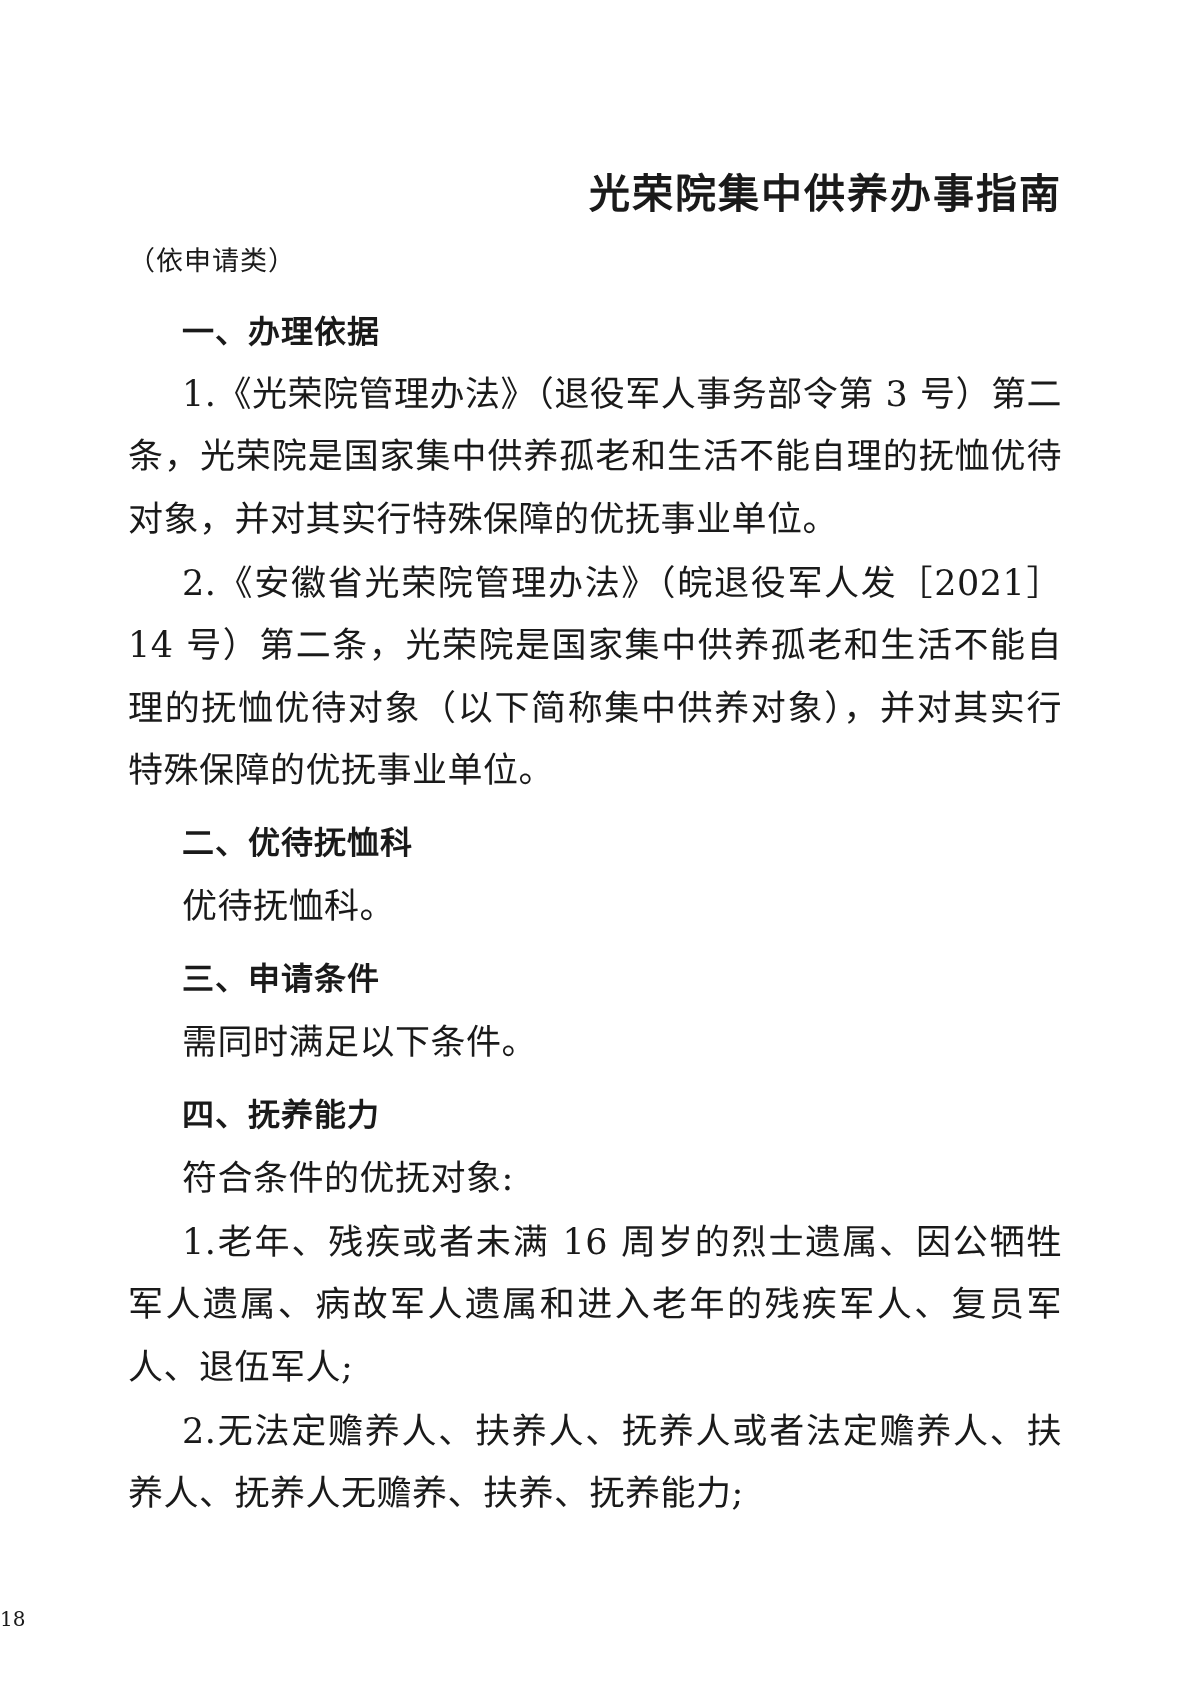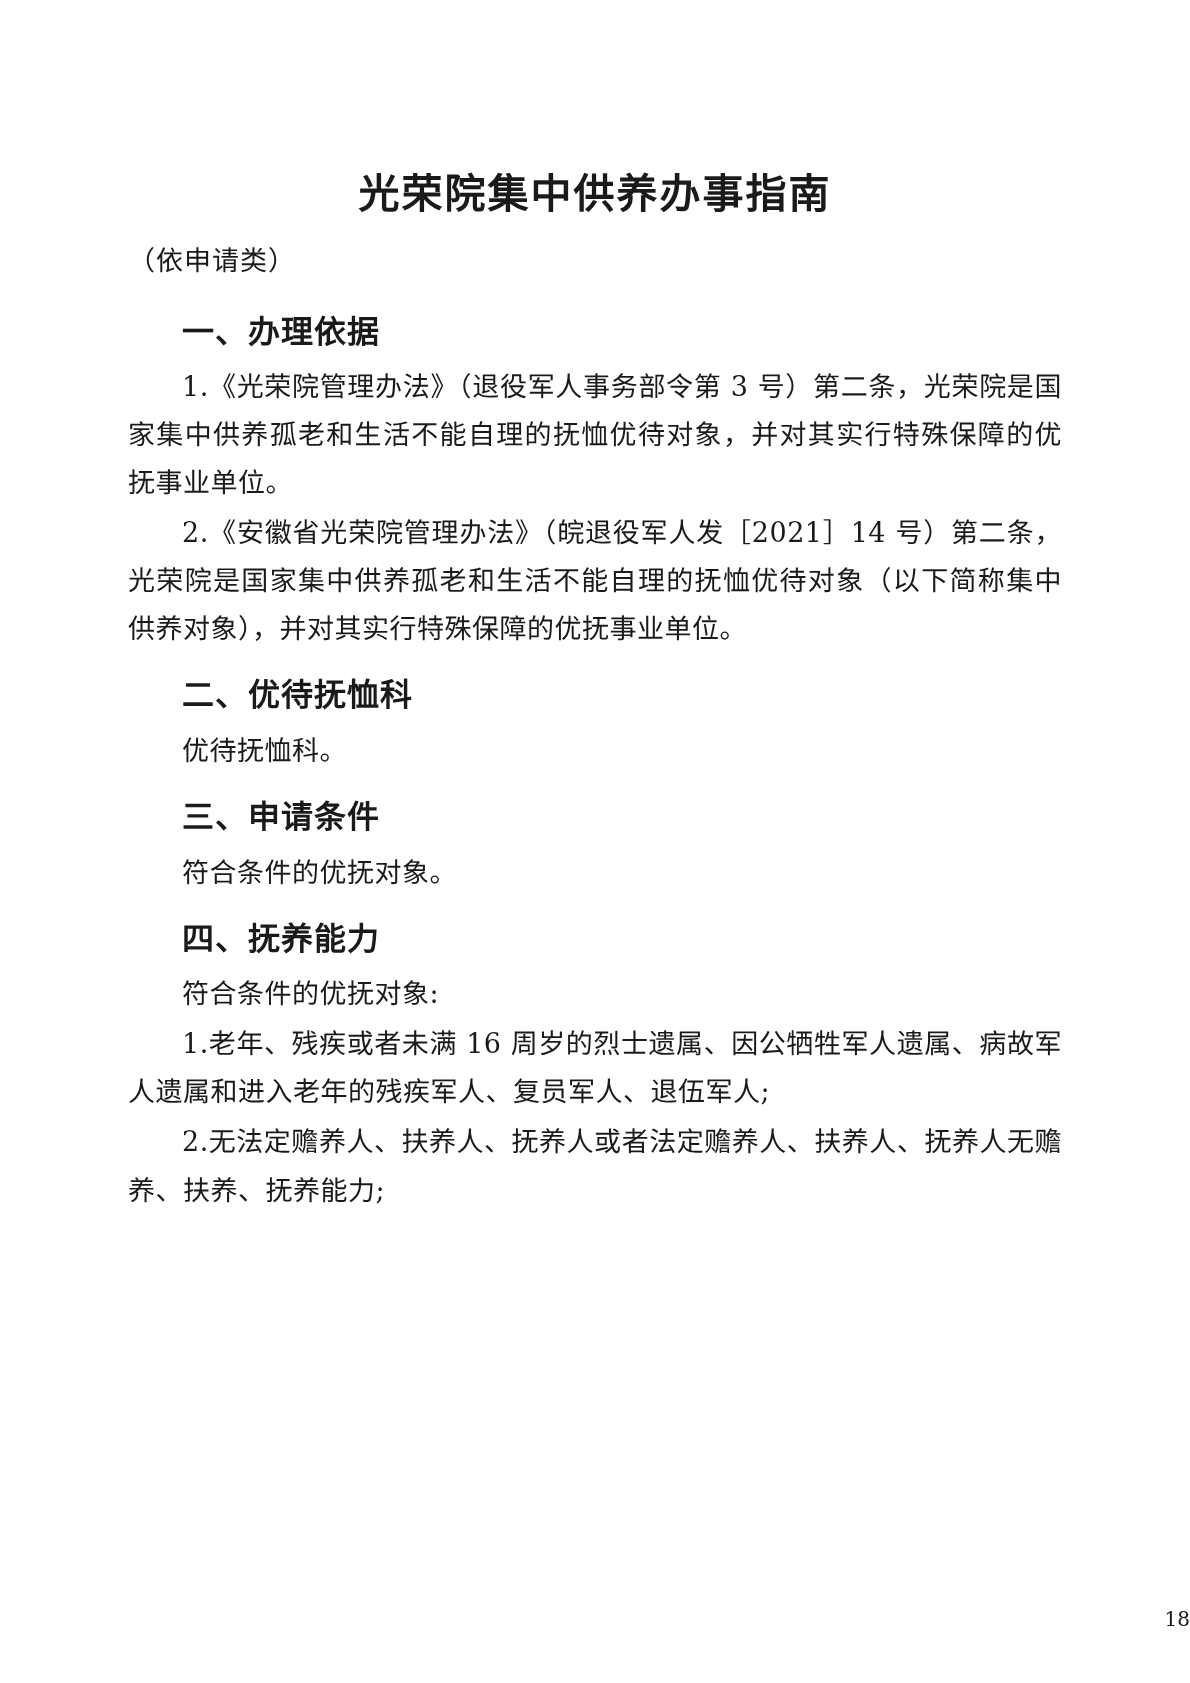--- a/index.html
+++ b/index.html
@@ -16,21 +16,21 @@
     overflow: hidden;
   }
   .page {
     position: relative;
     width: 1190px;
     height: 1683px;
     box-sizing: border-box;
     padding: 170px 128px 0 128px;
   }
   .doc-title {
-    text-align: center;
+    text-align: right;
     font-size: 41px;
     font-weight: bold;
     letter-spacing: 2px;
     line-height: 1.2;
     margin: 0 0 26px 0;
     font-family: "DejaVu Serif", "Liberation Serif", serif;
   }
   .doc-subtitle {
     text-align: left;
     font-size: 27px;
@@ -41,34 +41,34 @@
   .section-heading {
     font-size: 32px;
     font-weight: bold;
     line-height: 1.55;
     margin: 18px 0 6px 0;
     text-indent: 54px;
     letter-spacing: 1px;
     font-family: "DejaVu Sans", "Liberation Sans", sans-serif;
   }
   .para {
-    font-size: 27px;
+    font-size: 35px;
     line-height: 1.78;
     margin: 0 0 2px 0;
     text-indent: 54px;
     text-align: justify;
     text-justify: inter-ideograph;
     letter-spacing: 0.5px;
   }
   .page-number {
     position: absolute;
     left: 0;
     right: 0;
     bottom: 52px;
-    text-align: right;
+    text-align: left;
     font-size: 20px;
     font-family: "DejaVu Serif", "Liberation Serif", serif;
     color: #1a1a1a;
   }
 </style>
 </head>
 <body>
 
 <div class="page">
 
@@ -76,21 +76,21 @@
   <div class="doc-subtitle">（依申请类）</div>
 
   <h2 class="section-heading">一、办理依据</h2>
   <p class="para">1.《光荣院管理办法》（退役军人事务部令第 3 号）第二条，光荣院是国家集中供养孤老和生活不能自理的抚恤优待对象，并对其实行特殊保障的优抚事业单位。</p>
   <p class="para">2.《安徽省光荣院管理办法》（皖退役军人发［2021］14 号）第二条，光荣院是国家集中供养孤老和生活不能自理的抚恤优待对象（以下简称集中供养对象），并对其实行特殊保障的优抚事业单位。</p>
 
   <h2 class="section-heading">二、优待抚恤科</h2>
   <p class="para">优待抚恤科。</p>
 
   <h2 class="section-heading">三、申请条件</h2>
-  <p class="para">符合条件的优抚对象。</p>
+  <p class="para">需同时满足以下条件。</p>
 
   <h2 class="section-heading">四、抚养能力</h2>
   <p class="para">符合条件的优抚对象:</p>
   <p class="para">1.老年、残疾或者未满 16 周岁的烈士遗属、因公牺牲军人遗属、病故军人遗属和进入老年的残疾军人、复员军人、退伍军人;</p>
   <p class="para">2.无法定赡养人、扶养人、抚养人或者法定赡养人、扶养人、抚养人无赡养、扶养、抚养能力;</p>
 
   <div class="page-number">18</div>
 </div>
 
 </body></html>

